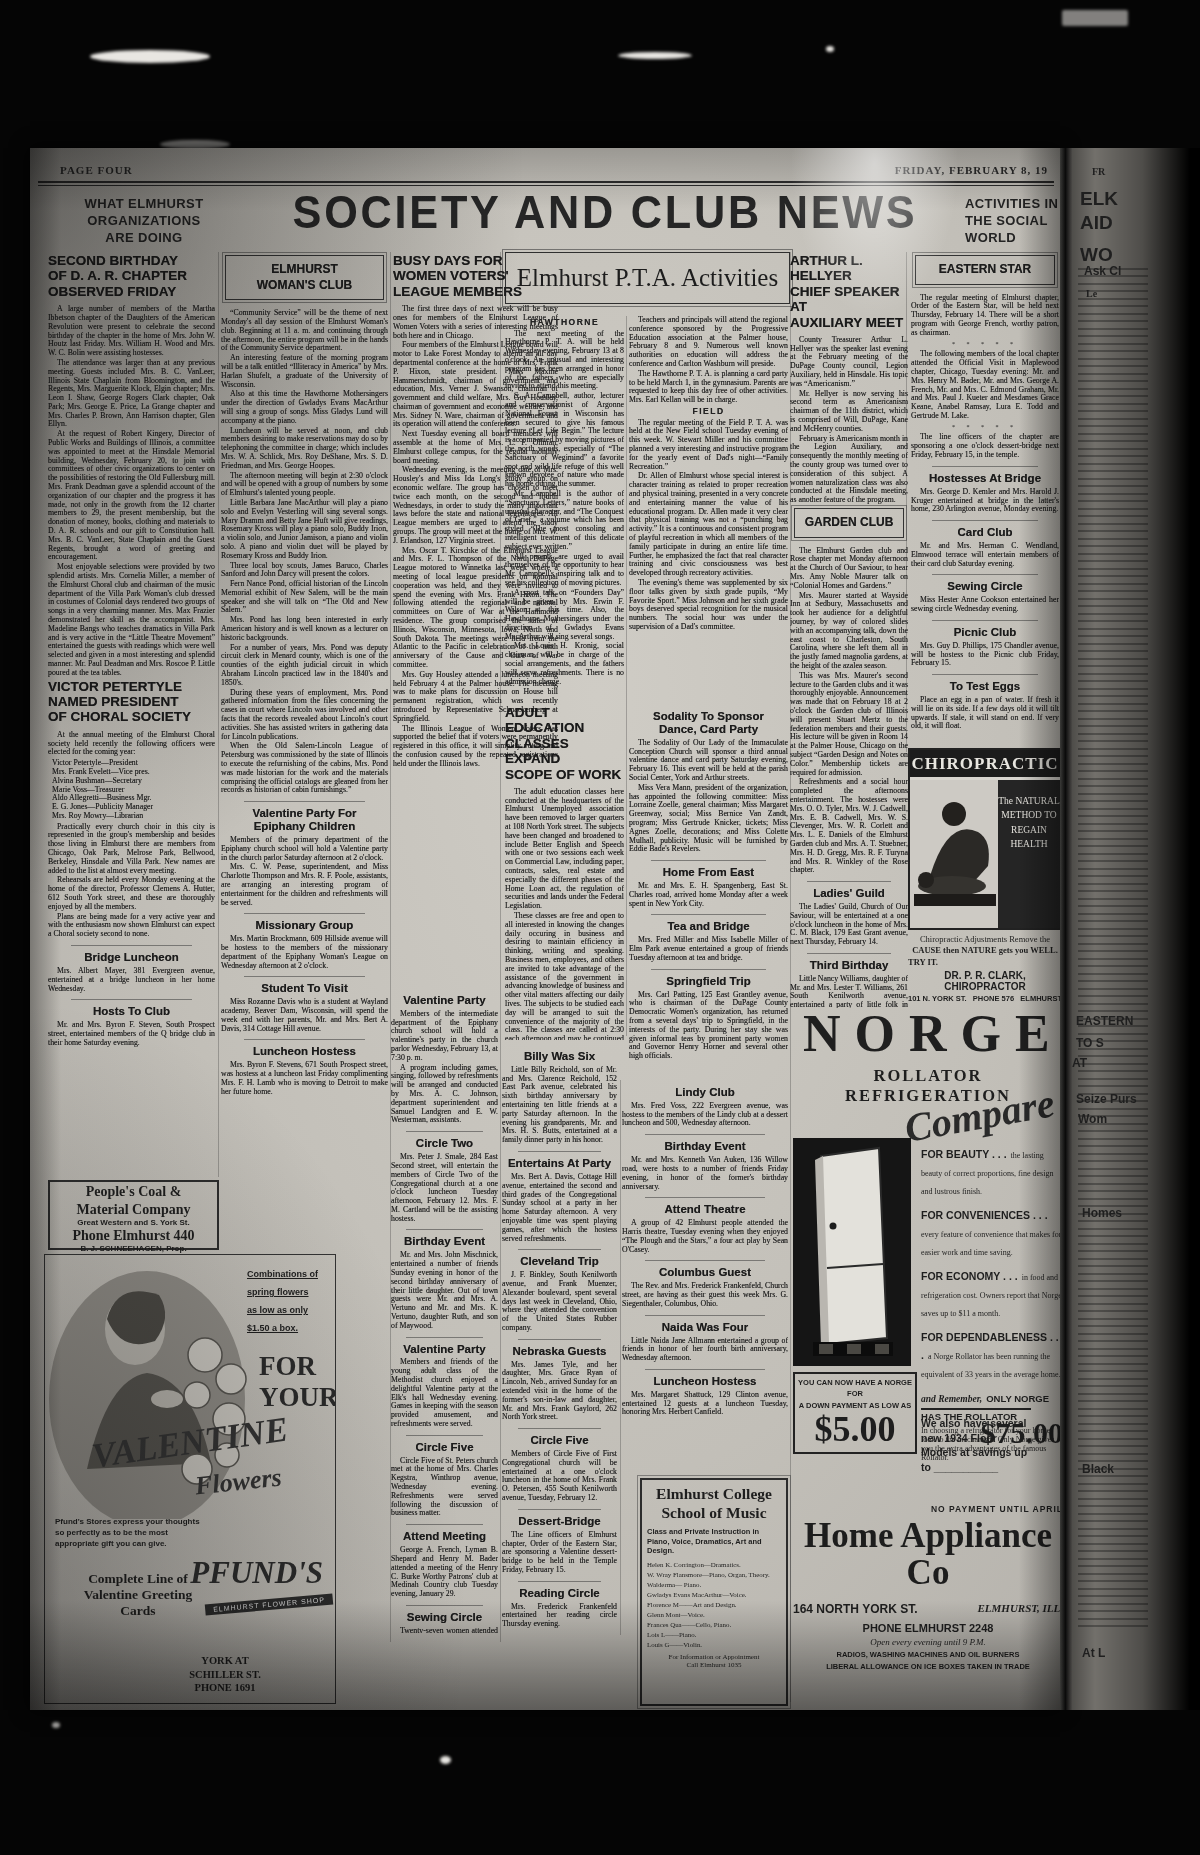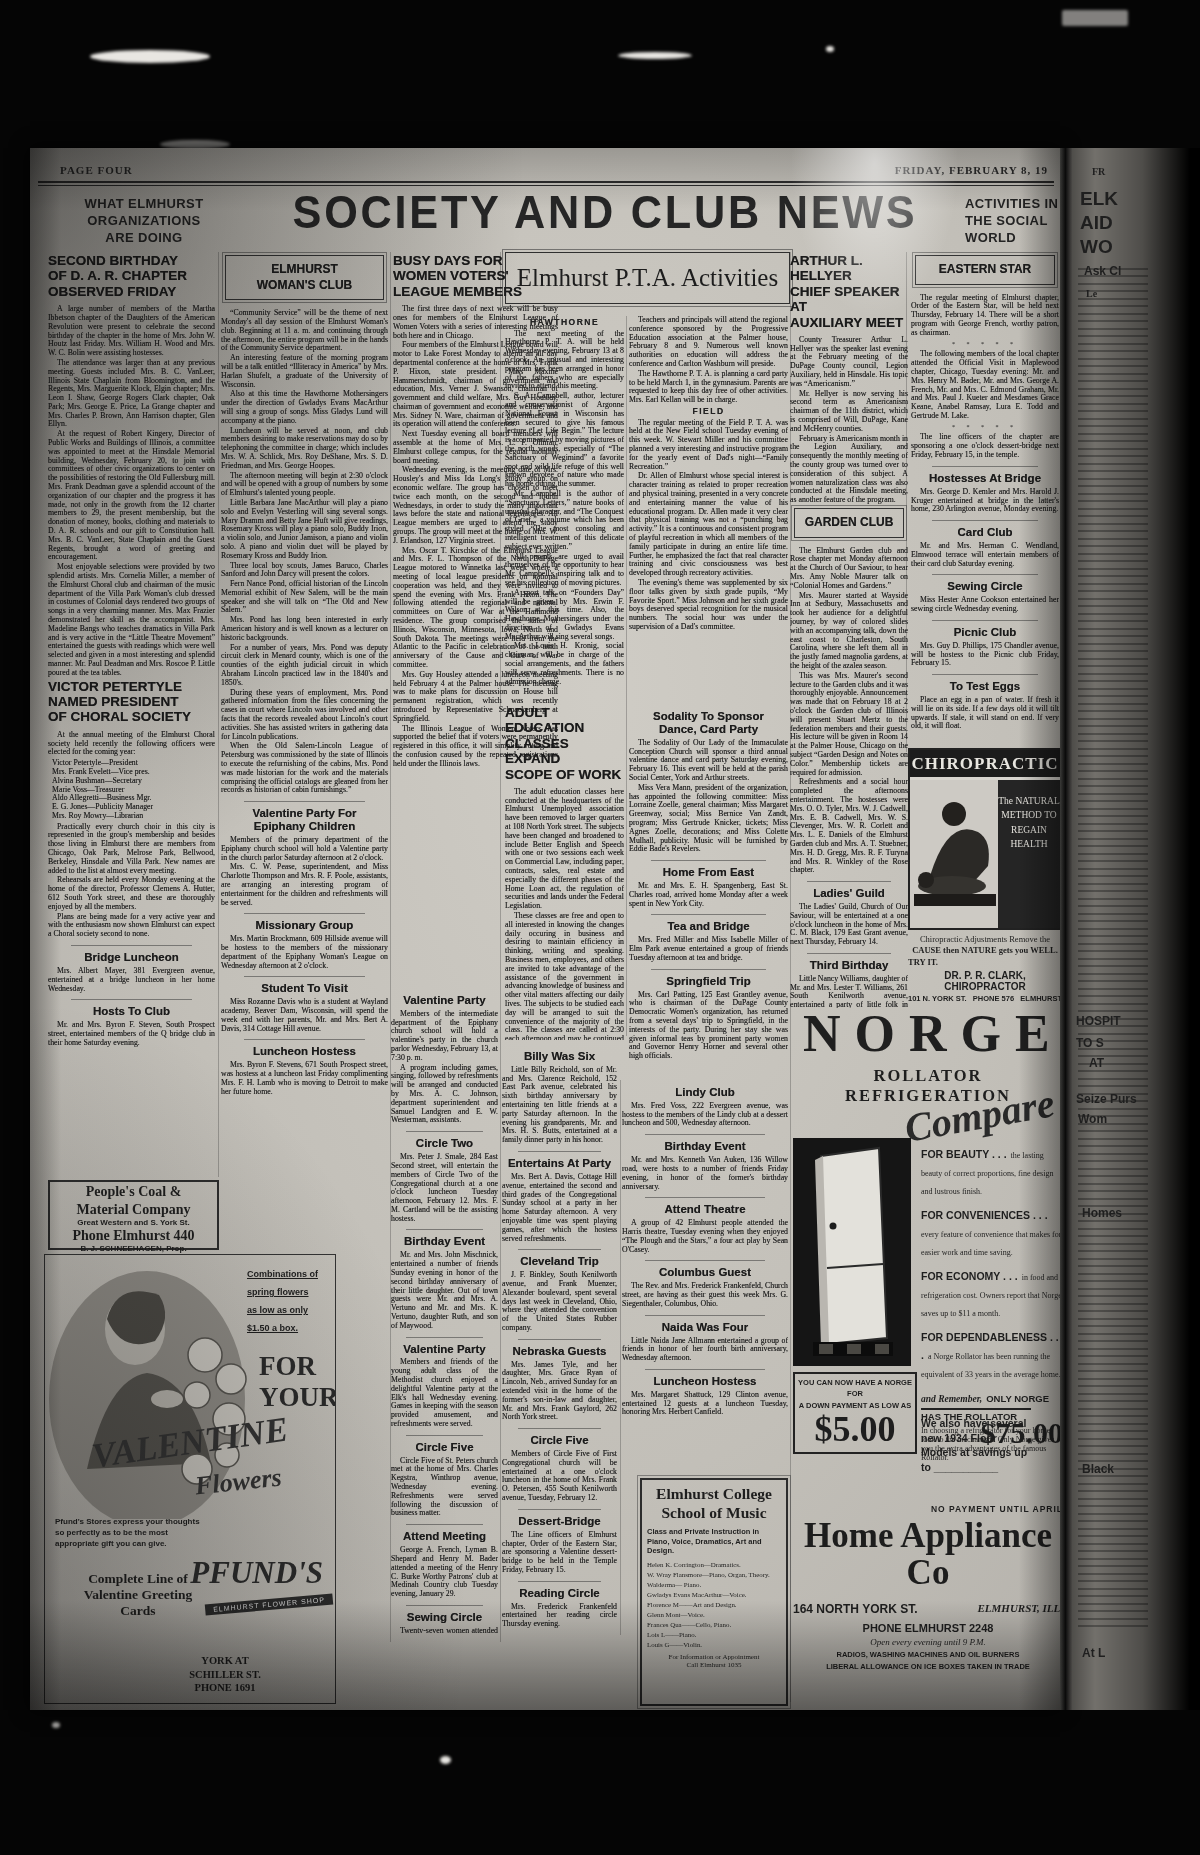--- a/index.html
+++ b/index.html
@@ -150,24 +150,24 @@
      background:repeating-linear-gradient(180deg, rgba(35,35,35,.4) 0 1.6px, transparent 1.6px 7.5px);}
   #page2::after{content:"";position:absolute;inset:0;
      background:linear-gradient(90deg, rgba(0,0,0,.45), rgba(0,0,0,.2) 18%, rgba(0,0,0,.45) 55%, #000 92%);}
   #gutter{position:absolute;left:1060px;top:148px;width:12px;height:1562px;
           background:linear-gradient(90deg,#3a3a38,#0a0a0a 45%,#4a4846);}
   .frag{position:absolute;color:#1f1f1f;font-weight:bold;z-index:2;}
   .frag-big{font-family:"Liberation Sans",sans-serif;font-size:19px;}
   .frag-med{font-family:"Liberation Sans",sans-serif;font-size:12px;}
   .frag-sm{font-size:10px;}
   #frag0{left:20px;top:18px;}  #frag1{left:8px;top:40px;}
-  #frag2{left:8px;top:64px;}   #frag3{left:8px;top:88px;}
+  #frag2{left:8px;top:64px;}   #frag3{left:8px;top:96px;}
   #frag4{left:12px;top:116px;} #frag5{left:14px;top:140px;}
   #frag6{left:4px;top:866px;}  #frag7{left:4px;top:888px;}
-  #frag8{left:17px;top:908px;}  #frag9{left:4px;top:944px;}
+  #frag8{left:0;top:908px;}  #frag9{left:4px;top:944px;}
   #frag10{left:6px;top:964px;}#frag11{left:10px;top:1058px;}
   #frag12{left:10px;top:1314px;}#frag13{left:10px;top:1498px;}
 </style>
 </head>
 <body>
 
 <div id="stage">
 
   <div class="speck" style="left:618px;top:52px;width:74px;height:7px;"></div>
   <div class="speck" style="left:826px;top:46px;width:8px;height:6px;"></div>
@@ -529,21 +529,21 @@
   </div>
 
   <div id="gutter"></div>
   <div id="page2">
     <span class="frag frag-sm" id="frag0">FR</span>
     <span class="frag frag-big" id="frag1">ELK</span>
     <span class="frag frag-big" id="frag2">AID</span>
     <span class="frag frag-big" id="frag3">WO</span>
     <span class="frag frag-med" id="frag4">Ask Cl</span>
     <span class="frag frag-sm" id="frag5">Le</span>
-    <span class="frag frag-med" id="frag6">HOSPIT</span>
+    <span class="frag frag-med" id="frag6">EASTERN</span>
     <span class="frag frag-med" id="frag7">TO S</span>
     <span class="frag frag-med" id="frag8">AT</span>
     <span class="frag frag-med" id="frag9">Seize Purs</span>
     <span class="frag frag-med" id="frag10">Wom</span>
     <span class="frag frag-med" id="frag11">Homes</span>
     <span class="frag frag-med" id="frag12">Black</span>
     <span class="frag frag-med" id="frag13">At L</span>
   </div>
 
 </div>

